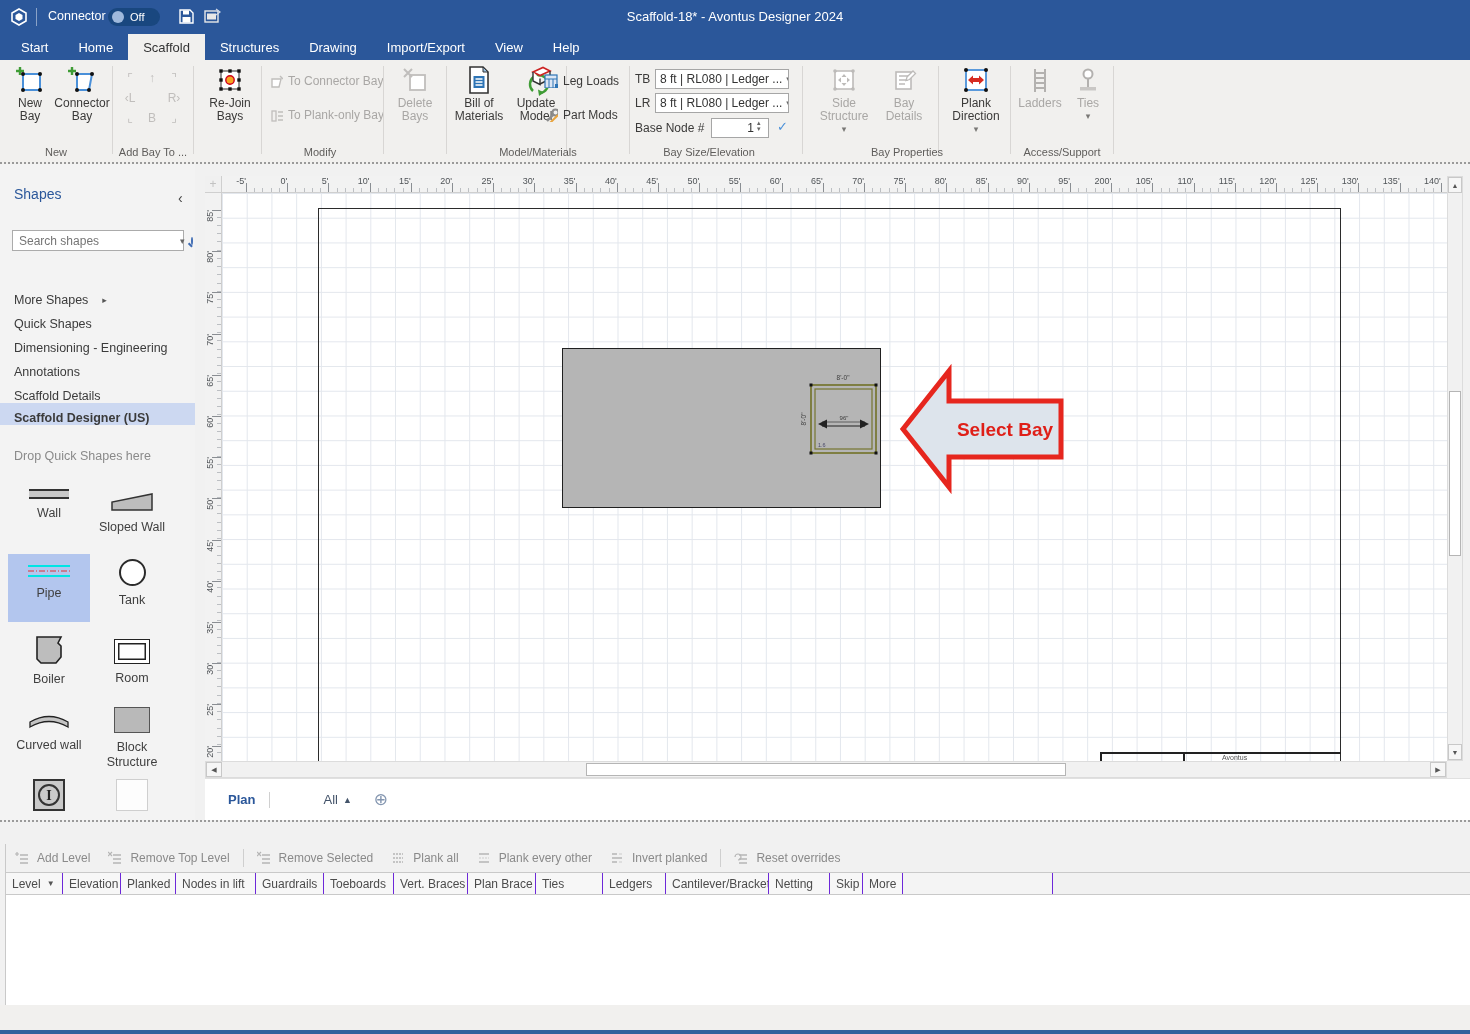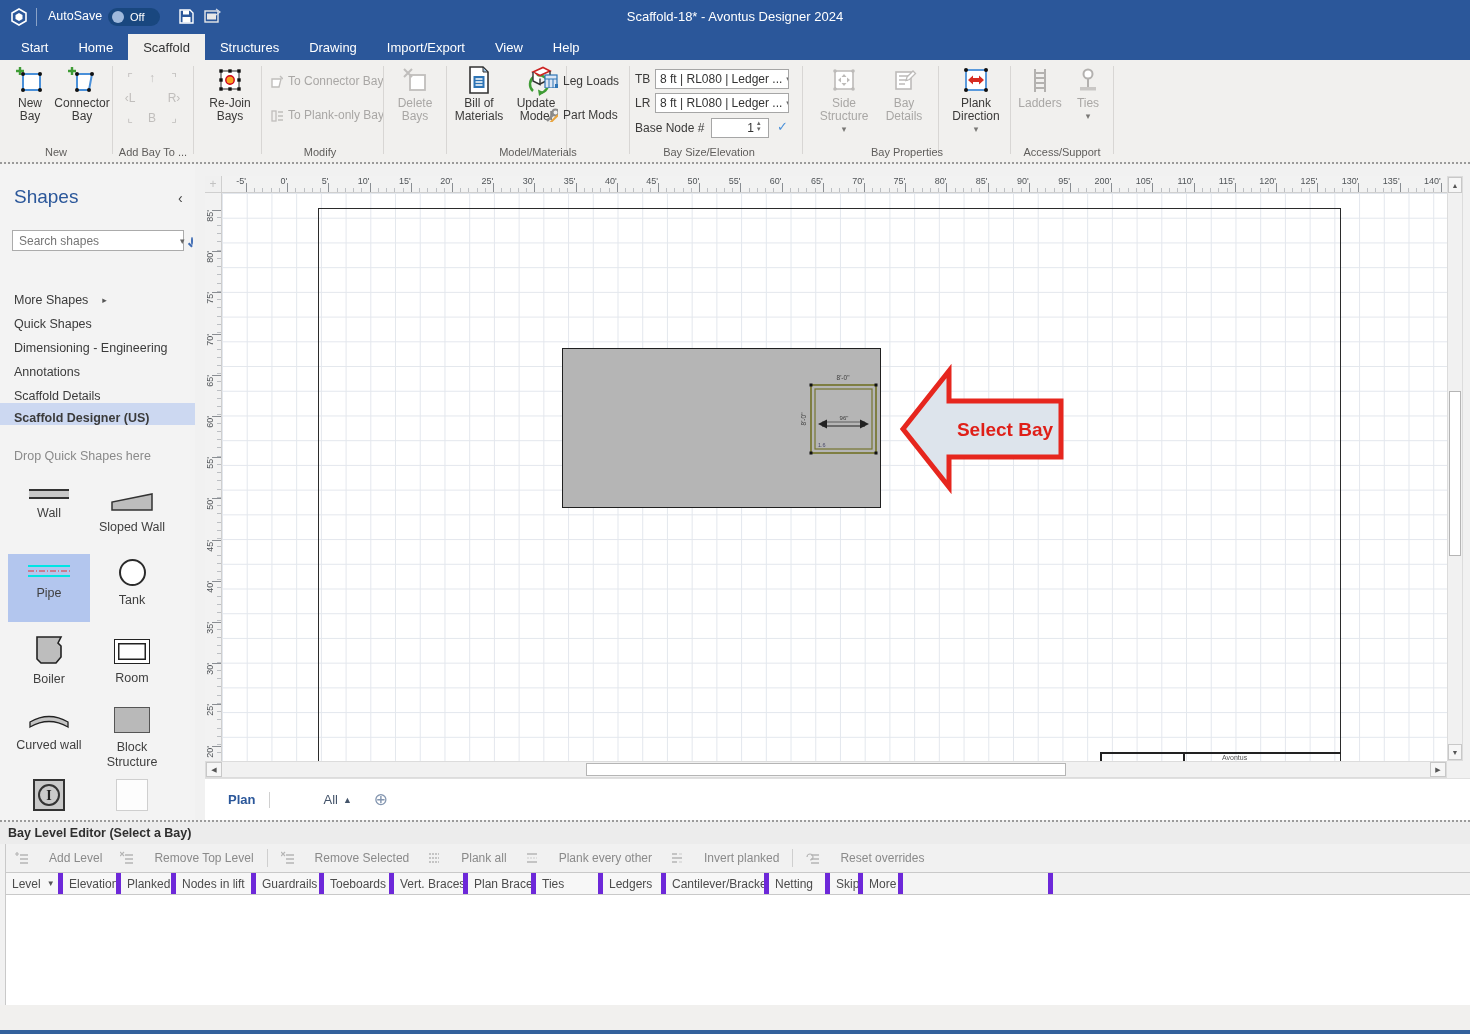--- a/index.html
+++ b/index.html
@@ -38,21 +38,21 @@
   .rlbl { position:absolute; font-size:12px; color:#3b3a39; }
   .spin { position:absolute; height:20px; background:#fff; border:1px solid #a6a6a6; font-size:12px; color:#333; display:flex; align-items:center; justify-content:flex-end; padding-right:14px; }
   .spinarrows { position:absolute; font-size:7px; color:#666; line-height:6px; text-align:center; }
 
   
   #shapes-panel { left:0; top:164px; width:195px; height:656px; background:#f3f3f3;
      border-right:0; }
   .dotcol { background-image:radial-gradient(#b9b9b9 0.8px, transparent 0.9px); background-size:4px 4px; }
   #panel-edge { left:0; top:164px; width:7px; height:656px; }
   #panel-divider { left:195px; top:164px; width:10px; height:656px; background:#f1f1f1; }
-  #shapes-title { left:14px; top:22px; font-size:19px; color:#2b579a; }
+  #shapes-title { left:14px; top:22px; font-size:14px; color:#2b579a; }
   #shapes-collapse { left:178px; top:26px; font-size:14px; color:#444; }
   #shape-search { left:12px; top:66px; width:172px; height:21px; background:#fff; border:1px solid #ababab; display:flex; align-items:center; }
   #shape-search input { border:0; outline:0; flex:1; font-size:12px; padding:0 6px; color:#333; font-family:inherit; background:transparent; }
   .srow { position:absolute; left:0; width:195px; height:22px; display:flex; align-items:center; padding-left:14px; font-size:12.5px; color:#3b3b3b; cursor:default; }
   .srow.sel { background:#ccd8f1; font-weight:bold;align-items:flex-end; }
   #drop-hint { left:14px; top:285px; font-size:12.5px; color:#8a8a8a; }
   .tile { position:absolute; width:82px; display:flex; flex-direction:column; align-items:center; padding-top:9px; gap:7px; font-size:12.5px; color:#3f3f3f; text-align:center; line-height:15px; }
   .tile.sel { background:#b3c6ee; height:68px; }
 
   
@@ -87,25 +87,25 @@
   #tab-plan { margin-left:23px; font-size:13px; color:#2b579a; font-weight:bold; }
   .ptsep { width:1px; height:16px; background:#d0d0d0; margin:0 14px; }
   #tab-all { font-size:13px; color:#44546a;margin-left:39px; }
   #all-caret { font-size:9px; color:#44546a; margin-left:5px; }
   #add-page { margin-left:22px; font-size:17px; color:#8496b0; }
 
   
   #ble { left:0; top:820px; width:1470px; height:185px; background:#f1f1f1; border-top:2px dotted #9a9a9a; }
   #ble-title { position:absolute; left:0; top:0; width:100%; height:22px; background:#ececec; display:flex; align-items:center; padding-left:8px; font-size:12.5px; font-weight:bold; color:#2f2f2f; }
   #ble-toolbar { position:absolute; left:5px; top:22px; right:0; height:28px; display:flex; align-items:center; border-left:1px solid #c9c9c9; background:#f1f1f1; }
-  .tbtn { display:flex; align-items:center; gap:20px; font-size:12px; color:#8a8a8a; padding:0 9px; white-space:nowrap; }
+  .tbtn { display:flex; align-items:center; gap:8px; font-size:12px; color:#8a8a8a; padding:0 9px; white-space:nowrap; }
   .tsep { width:1px; height:18px; background:#cfcfcf; margin:0 4px; }
   .ticon { width:14px; height:14px; flex:none; }
   #ble-header { position:absolute; left:5px; top:50px; right:0; height:23px; display:flex; border-left:1px solid #c9c9c9; border-top:1px solid #c9c9c9; border-bottom:1px solid #c9c9c9; background:#f1f1f1; }
-  .hcell { height:100%; border-right:5px solid #6d28d9; background:#f7f7f7; font-size:12px; color:#4c4c4c; display:flex; align-items:center; padding-left:6px; white-space:nowrap; overflow:hidden; }
+  .hcell { height:100%; border-right:1px solid #6d28d9; background:#f7f7f7; font-size:12px; color:#4c4c4c; display:flex; align-items:center; padding-left:6px; white-space:nowrap; overflow:hidden; }
   .hcell .sorticon { font-size:8px; color:#555; margin-left:6px; }
   #ble-body { position:absolute; left:5px; top:73px; right:0; bottom:0; background:#fff; border-left:1px solid #c9c9c9; }
 
   
   #statusbar { left:0; top:1005px; width:1470px; height:25px; background:#e5e5e5; border-top:1px solid #b0b0b0; }
   #status-left { position:absolute; left:9px; top:5px; font-size:12px; color:#333; }
   #status-bays { position:absolute; right:44px; top:5px; font-size:12px; color:#333; }
   #status-sep { position:absolute; right:34px; top:3px; width:1px; height:19px; background:#bdbdbd; }
   #status-level { position:absolute; right:-4px; top:1px; width:34px; height:23px; background:#fdfdfd; border:1px solid #bdbdbd; font-size:12px; color:#333; display:flex; align-items:center; padding-left:6px; }
   #bottom-edge { left:0; top:1030px; width:1470px; height:4px; background:#33619c; }
@@ -121,21 +121,21 @@
 <div id="app">
 
   <div id="titlebar" class="abs">
     <div id="appicon" class="abs">
       <svg width="20" height="20">
           <polygon points="10,2 17,6 17,14 10,18 3,14 3,6" fill="none" stroke="#fff" stroke-width="1.6"></polygon>
           <polygon points="10,6 13.5,8 13.5,12 10,14 6.5,12 6.5,8" fill="#fff"></polygon>
         </svg>
     </div>
     <div class="tb-sep abs"></div>
-    <span id="autosave-label" class="abs">AutoSave</span>
+    <span id="autosave-label" class="abs">Connector</span>
     <div id="autosave-toggle" class="abs">
       <div id="autosave-knob"></div>
       <span id="autosave-state">Off</span>
     </div>
     <div class="abs" style="left:178px;top:8px;">
       <svg width="17" height="17">
           <path d="M2,2 h10 l3,3 v10 h-13 z" fill="none" stroke="#fff" stroke-width="1.4"></path>
           <rect x="5" y="2.5" width="6" height="4" fill="#fff"></rect>
           <rect x="4.5" y="9" width="8" height="5.5" fill="#fff"></rect>
         </svg>
@@ -664,21 +664,20 @@
     <div id="pagetabs" class="abs">
       <span id="tab-plan">Plan</span>
       <span class="ptsep"></span>
       <span id="tab-all">All</span>
       <span id="all-caret">▲</span>
       <span id="add-page">⊕</span>
     </div>
   </div>
 
   <div id="ble" class="abs">
-    <div id="ble-title">Bay Level Editor (Select a Bay)</div>
     <div id="ble-toolbar">
       <div class="tbtn">
         <svg class="ticon">
             <path d="M5,4 h8 M5,8 h8 M5,12 h8" stroke="#b5b5b5" stroke-width="1.6"></path>
             <path d="M2,1 v4 M0,3 h4" stroke="#b5b5b5" stroke-width="1.2"></path>
           </svg>
         <span>Add Level</span>
       </div>
       <div class="tbtn">
         <svg class="ticon">

